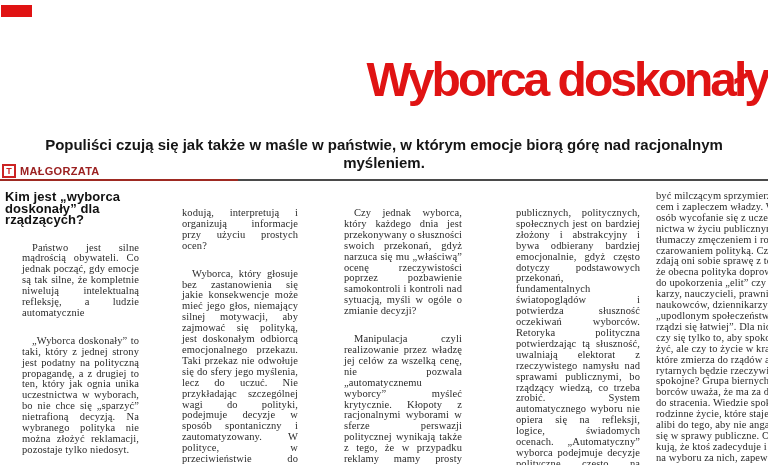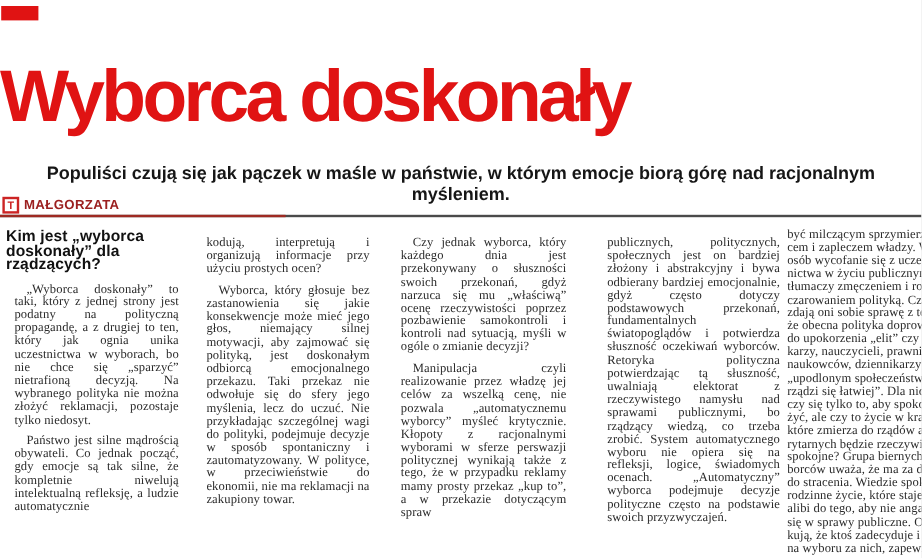--- a/index.html
+++ b/index.html
@@ -4,22 +4,22 @@
 <style>
   html,body{margin:0;padding:0;background:#e8e8e8;}
   .page{
     position:relative;width:768px;height:465px;margin:0;
     background:#ffffff;overflow:hidden;
     font-family:"Liberation Serif",serif;color:#2b2b2b;
   }
   .corner-mark{position:absolute;left:1px;top:5px;width:31px;height:12px;background:#e01313;}
   .headline{
     position:absolute;top:44px;left:0;right:0;margin:0;
-    text-align:left;font-family:"Liberation Sans",sans-serif;
-    font-size:61px;line-height:72px;font-weight:bold;letter-spacing:-3px;
+    text-align:right;font-family:"Liberation Sans",sans-serif;
+    font-size:48px;line-height:72px;font-weight:bold;letter-spacing:-3px;
     color:#e01313;
   }
   .subtitle{
     position:absolute;top:136px;left:20px;right:20px;margin:0;
     text-align:center;font-family:"Liberation Sans",sans-serif;
     font-size:15px;line-height:18px;font-weight:bold;color:#161616;
   }
   .byline{
     position:absolute;top:164px;left:2px;height:14px;
     font-family:"Liberation Sans",sans-serif;font-size:11px;font-weight:bold;
@@ -32,21 +32,21 @@
   }
   .byline-first{color:#9b2020;letter-spacing:.3px;}
   .byline-last{color:#b5a913;letter-spacing:.3px;}
   .rule{position:absolute;top:179px;left:0;width:768px;height:2px;background:#4a4a4a;}
   .rule-red{position:absolute;top:179px;left:0;width:238px;height:2px;background:#9e2a22;}
   .col{
     position:absolute;top:191px;bottom:0;overflow:hidden;
     font-size:10.5px;line-height:10.9px;text-align:justify;
     letter-spacing:.1px;
   }
-  .col p{margin:7px;text-indent:10px;}
+  .col p{margin:17px;text-indent:10px;}
   .col p.cont{text-indent:0;}
   .lead-q{
     margin:0 0 11px 0;font-family:"Liberation Sans",sans-serif;
     font-size:13px;line-height:11.5px;font-weight:bold;color:#111;
     text-align:left;
   }
   .col-1{left:5px;width:151px;}
   .col-2{left:165px;width:150px;}
   .col-3{left:327px;width:152px;}
   .col-4{left:499px;width:158px;}
@@ -55,34 +55,34 @@
 </style>
 </head>
 <body>
 
 <div class="page">
 
   <div class="corner-mark"></div>
 
   <h1 class="headline">Wyborca doskonały</h1>
 
-  <p class="subtitle">Populiści czują się jak pączek w maśle w państwie, w którym emocje biorą górę nad racjonalnym myśleniem.</p>
+  <p class="subtitle">Populiści czują się jak także w maśle w państwie, w którym emocje biorą górę nad racjonalnym myśleniem.</p>
 
   <div class="byline">
     <span class="t-icon">T</span>
     <span class="byline-first">MAŁGORZATA</span>
   </div>
 
   <div class="rule"></div>
   <div class="rule-red"></div>
 
   <div class="col col-1">
     <h2 class="lead-q">Kim jest „wyborca doskonały” dla rządzących?</h2>
+    <p>Państwo jest silne mądrością obywateli. Co jednak począć, gdy emocje są tak silne, że kompletnie niwelują intelektualną refleksję, a ludzie automatycznie</p>
     <p>„Wyborca doskonały” to taki, który z jednej strony jest podatny na polityczną propagandę, a z drugiej to ten, który jak ognia unika uczestnictwa w wyborach, bo nie chce się „sparzyć” nietrafioną decyzją. Na wybranego polityka nie można złożyć reklamacji, pozostaje tylko niedosyt.</p>
-    <p>Państwo jest silne mądrością obywateli. Co jednak począć, gdy emocje są tak silne, że kompletnie niwelują intelektualną refleksję, a ludzie automatycznie</p>
   </div>
 
   <div class="col col-2">
     <p class="cont">kodują, interpretują i organizują informacje przy użyciu prostych ocen?</p>
     <p>Wyborca, który głosuje bez zastanowienia się jakie konsekwencje może mieć jego głos, niemający silnej motywacji, aby zajmować się polityką, jest doskonałym odbiorcą emocjonalnego przekazu. Taki przekaz nie odwołuje się do sfery jego myślenia, lecz do uczuć. Nie przykładając szczególnej wagi do polityki, podejmuje decyzje w sposób spontaniczny i zautomatyzowany. W polityce, w przeciwieństwie do ekonomii, nie ma reklamacji na zakupiony towar.</p>
   </div>
 
   <div class="col col-3">
     <p>Czy jednak wyborca, który każdego dnia jest przekonywany o słuszności swoich przekonań, gdyż narzuca się mu „właściwą” ocenę rzeczywistości poprzez pozbawienie samokontroli i kontroli nad sytuacją, myśli w ogóle o zmianie decyzji?</p>
     <p>Manipulacja czyli realizowanie przez władzę jej celów za wszelką cenę, nie pozwala „automatycznemu wyborcy” myśleć krytycznie. Kłopoty z racjonalnymi wyborami w sferze perswazji politycznej wynikają także z tego, że w przypadku reklamy mamy prosty przekaz „kup to”, a w przekazie dotyczącym spraw</p>

